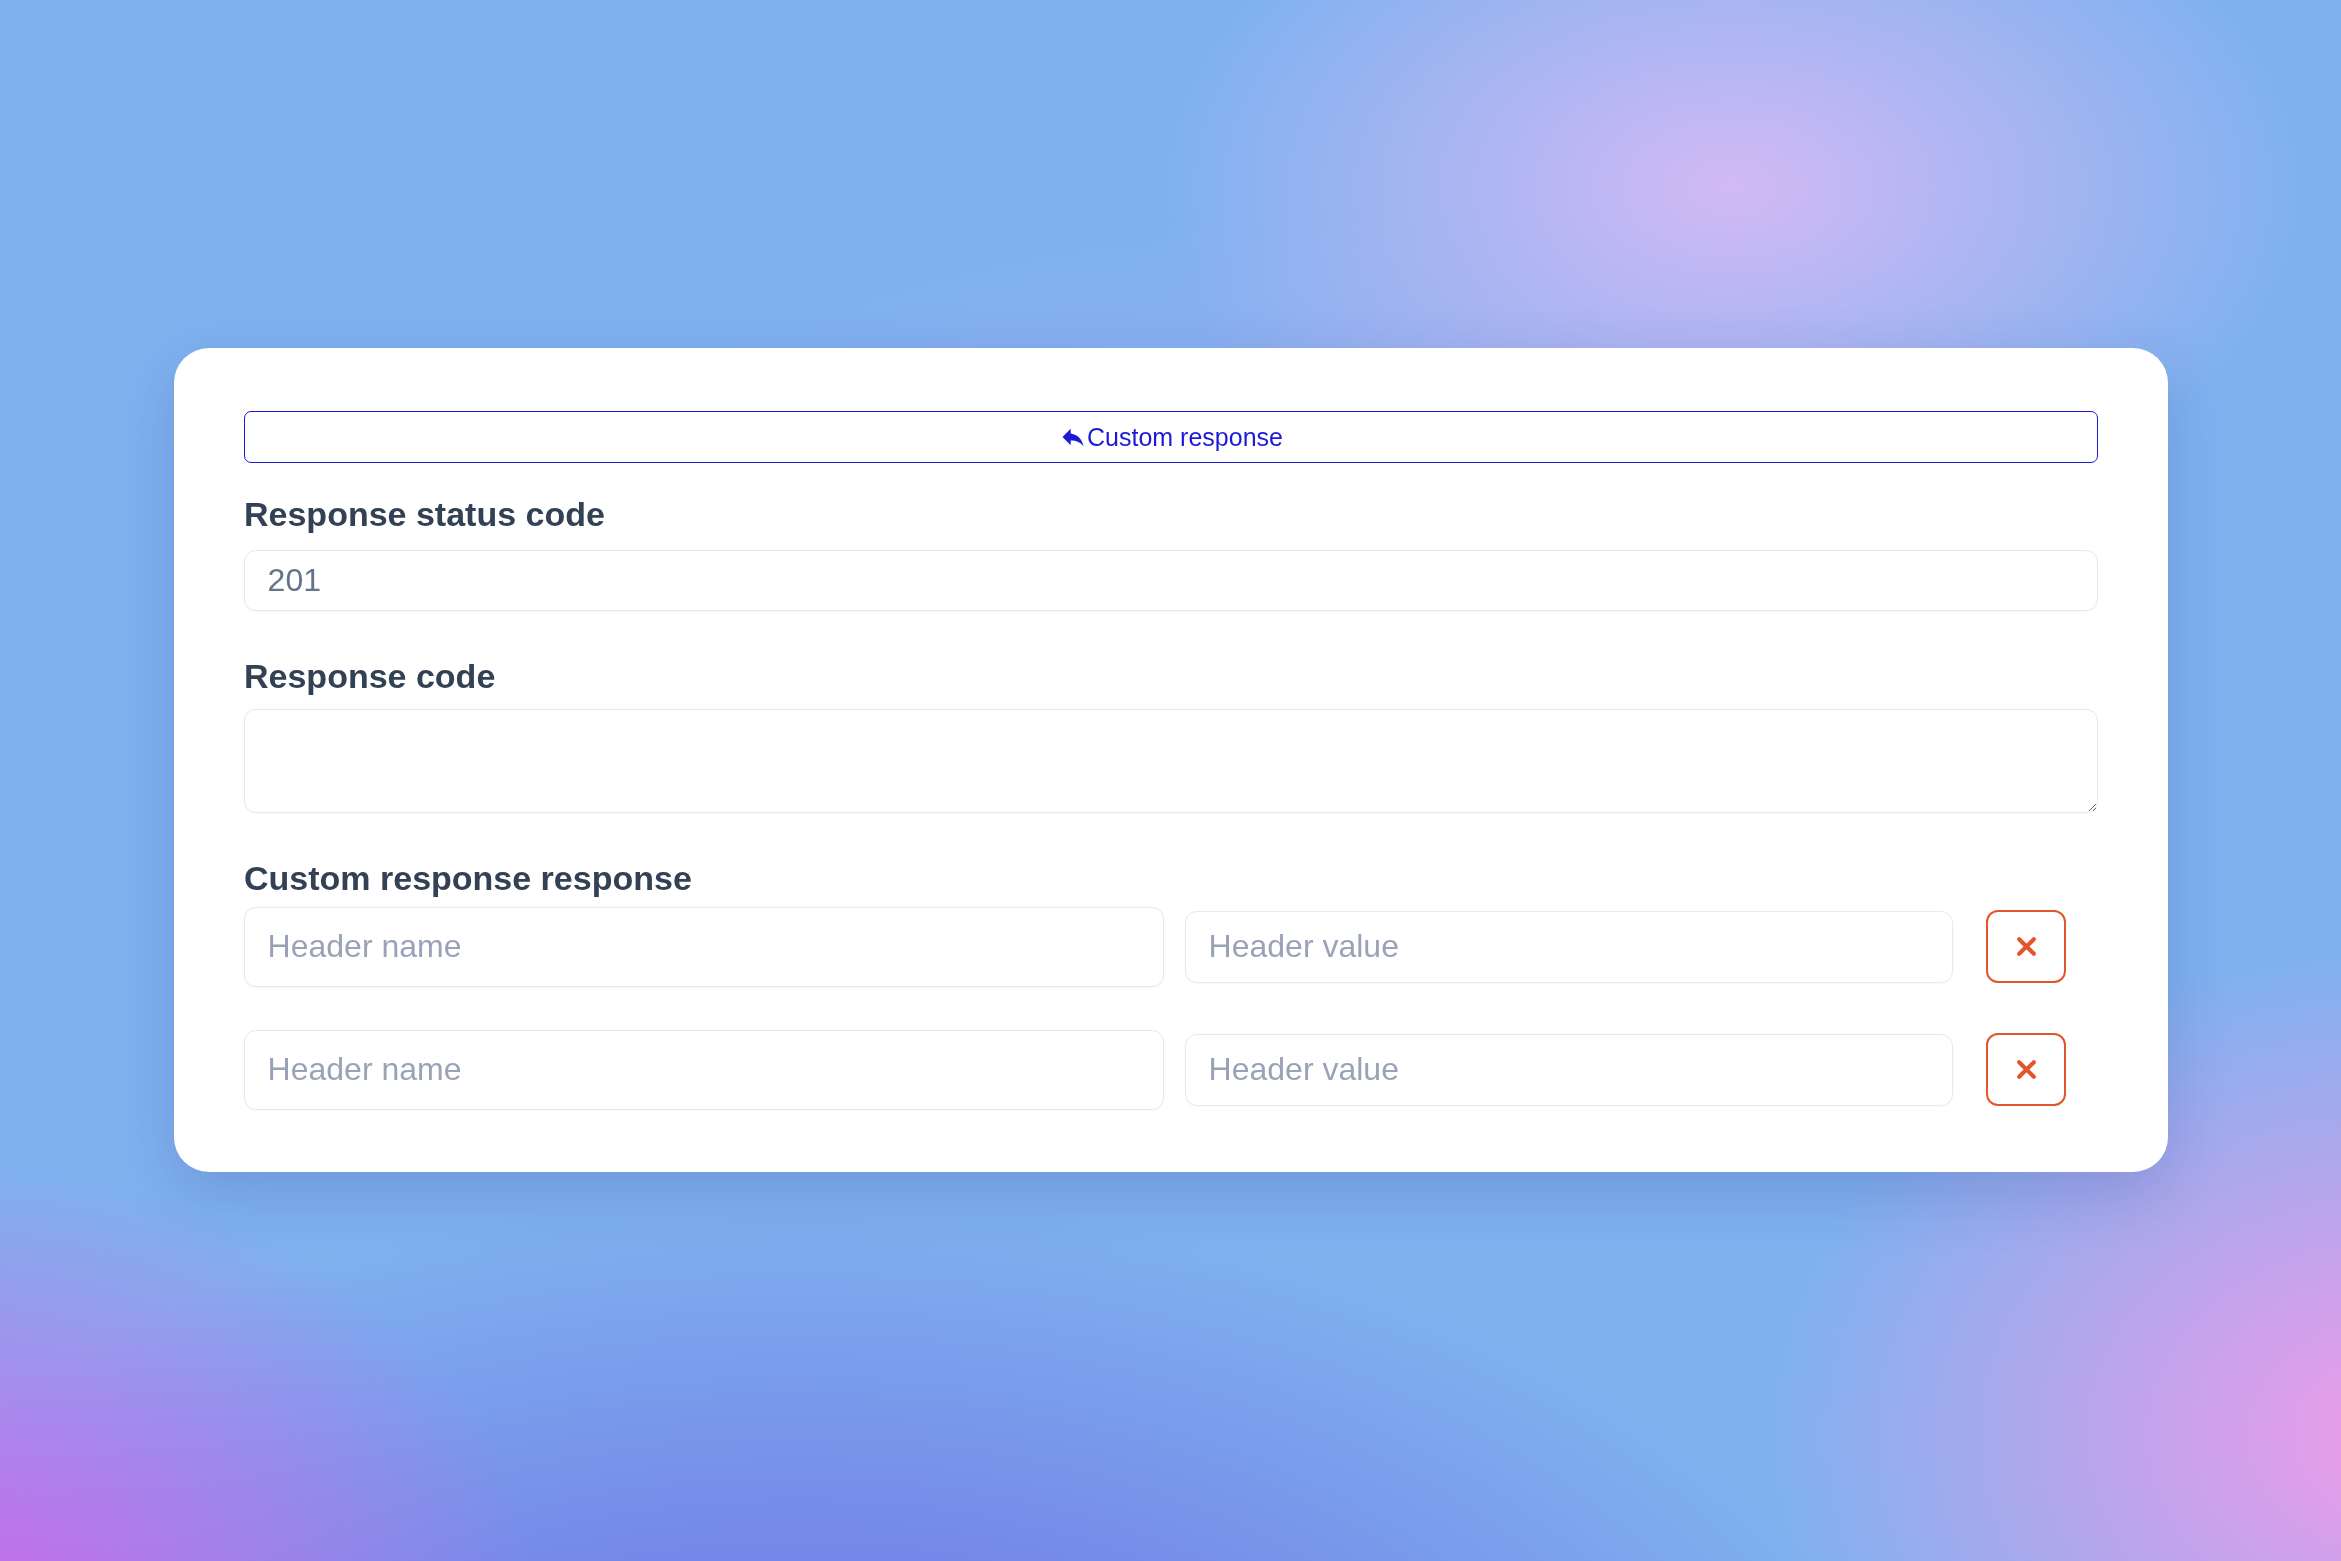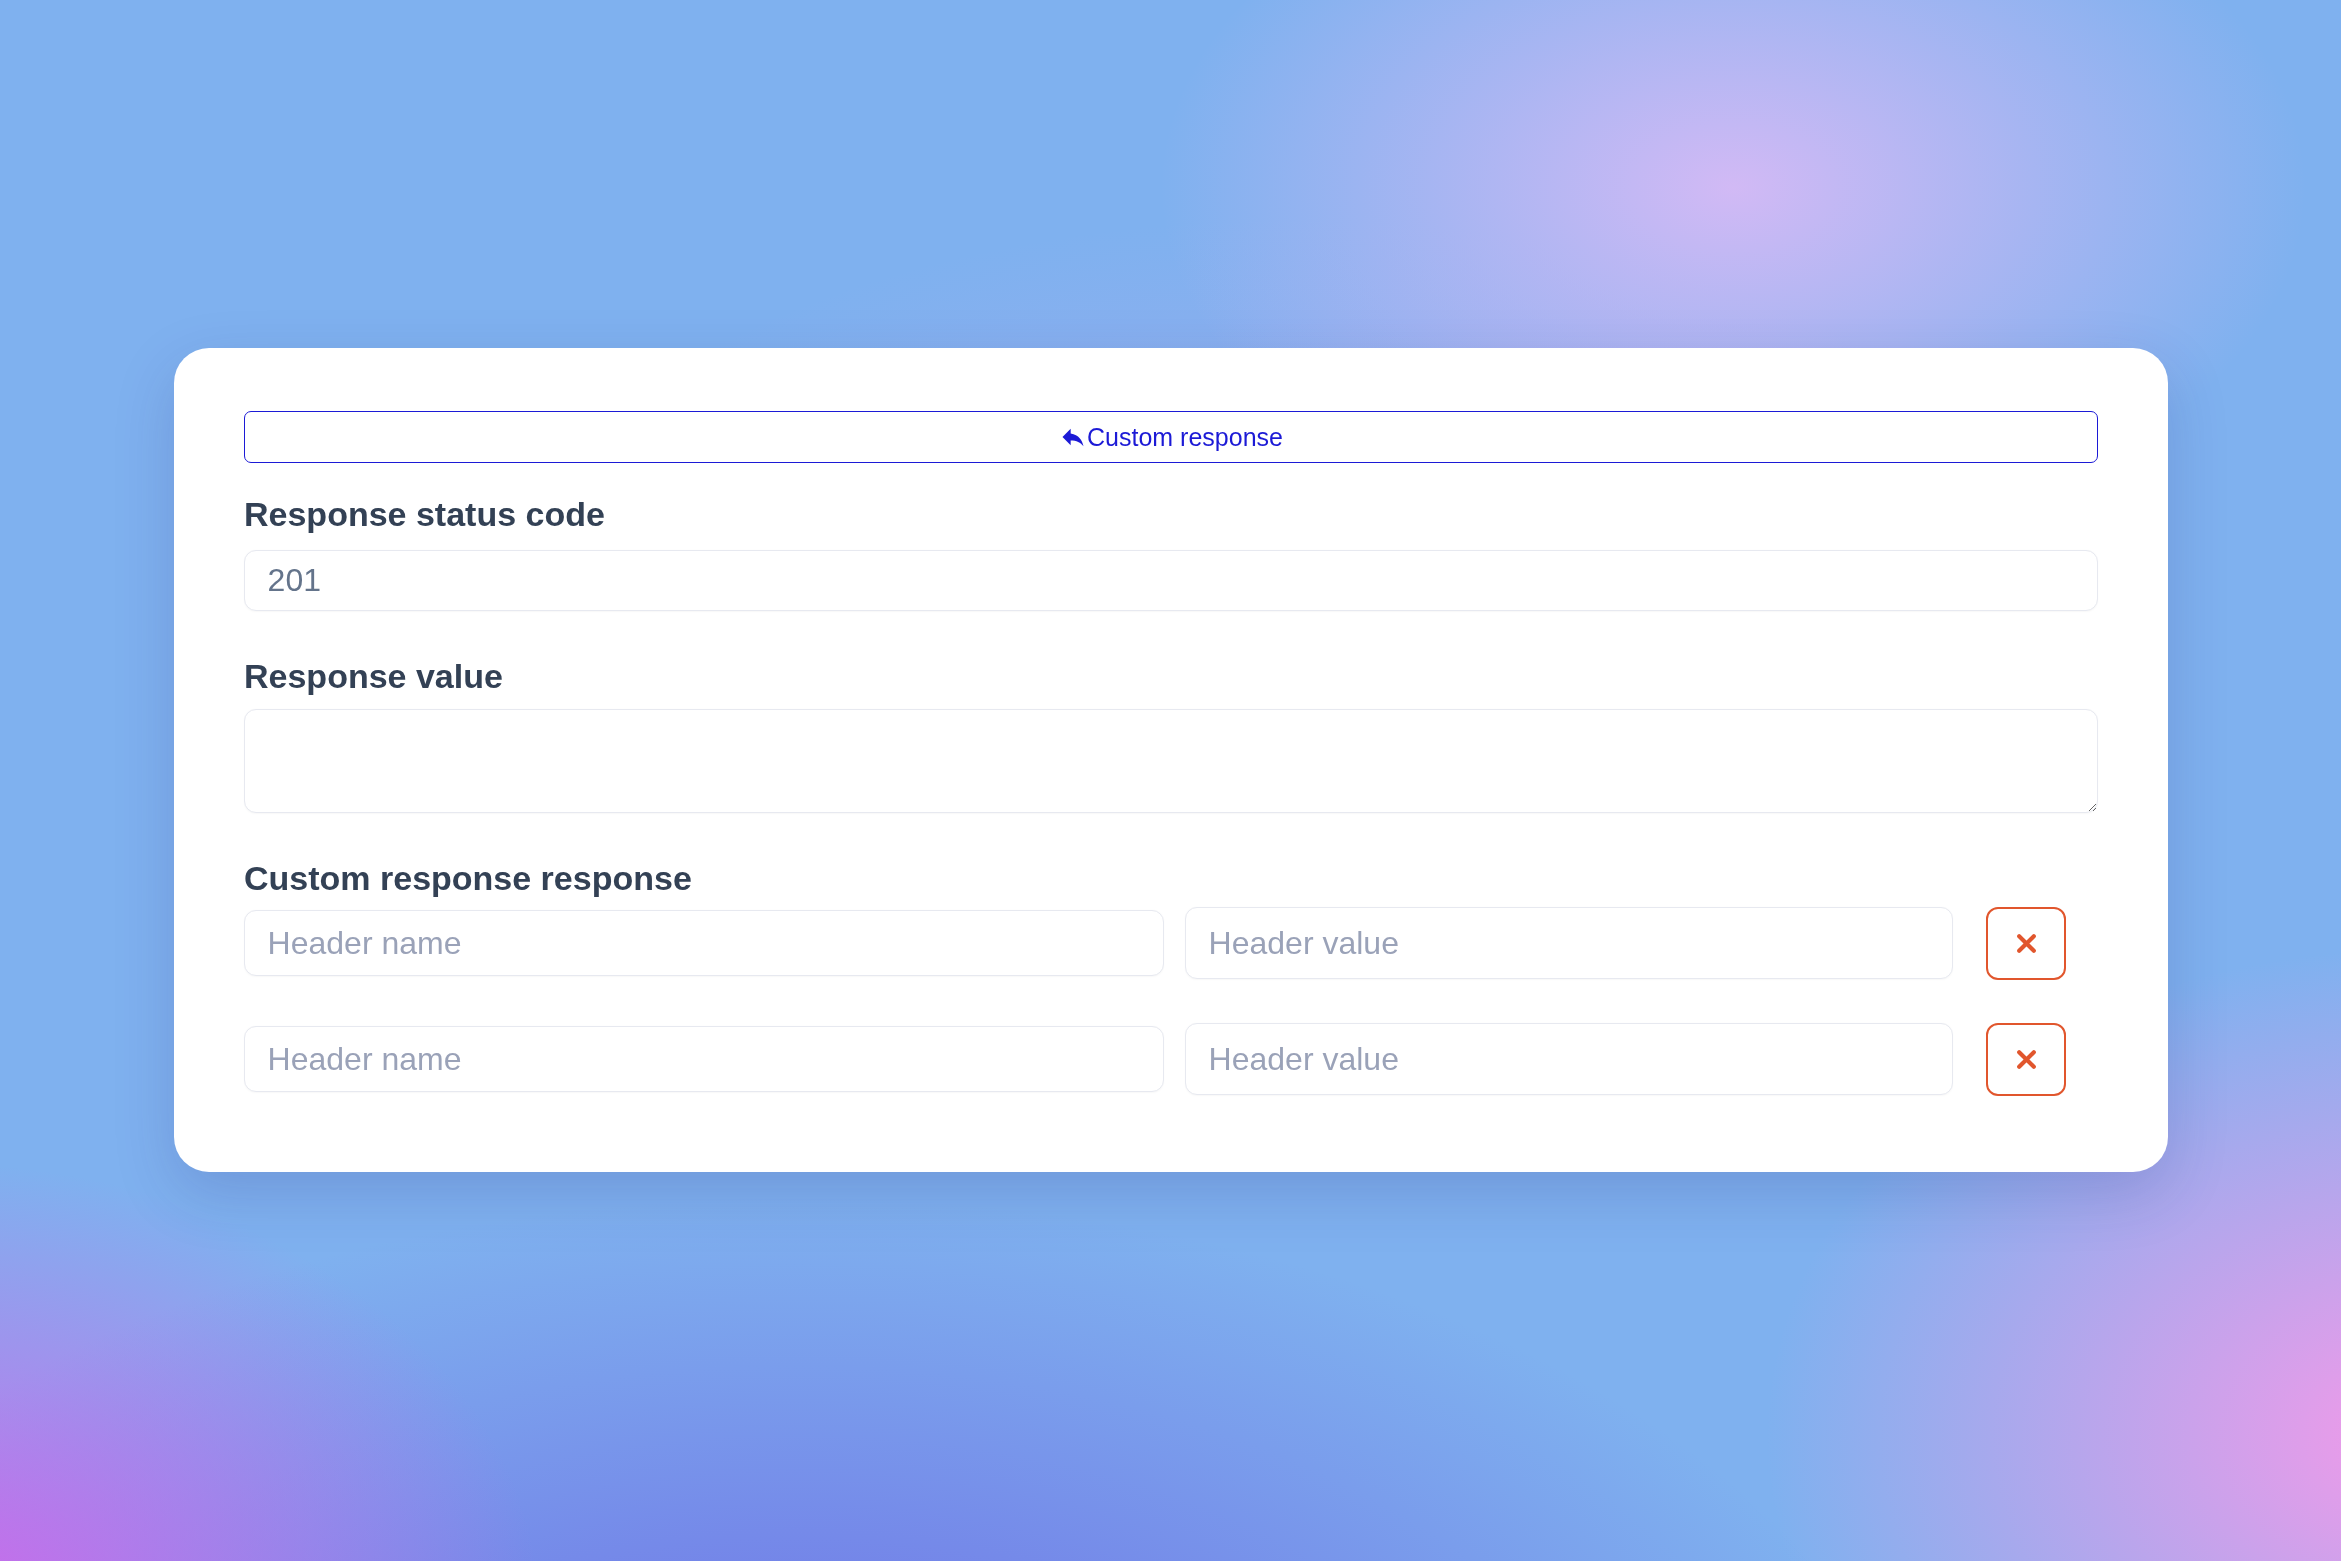--- a/index.html
+++ b/index.html
@@ -99,21 +99,21 @@
     margin-bottom: 49px;
     box-shadow: 0 0.9px 1.7px rgba(16,24,40,0.03);
   }
 
   .header-row {
     display: flex;
     align-items: center;
   }
   .header-row.row-first { margin-bottom: 43px; }
 
-  .hname  { width: 920px; flex: 0 0 920px; height: 66px; margin-right: 21px; }
+  .hname  { width: 920px; flex: 0 0 920px; height: 80px; margin-right: 21px; }
   .hvalue { width: 768px;  flex: 0 0 768px;  height: 72px; }
 
   .remove-btn {
     width: 80px;
     height: 73px;
     margin-left: 33px;
     flex: 0 0 80px;
     border: 2.6px solid var(--danger-orange, #e1562d);
     border-radius: 12px;
     background: #ffffff;
@@ -134,21 +134,21 @@
       <svg viewBox="0 0 24 24" width="28" height="28" fill="#1c1ad6" aria-hidden="true">
         <path d="M10 9V5l-7 7 7 7v-4.1c5 0 8.5 1.6 11 5.1-1-5-4-10-11-11z"></path>
       </svg>
     </span>
     <span>Custom response</span>
   </button>
 
   <div class="field-label label-status">Response status code</div>
   <input class="text-input status-input" type="text" value="201" style="">
 
-  <div class="field-label label-body">Response value</div>
+  <div class="field-label label-body">Response code</div>
   <textarea class="body-input" style=""></textarea>
 
   <div class="field-label label-headers">Custom response response</div>
 
   <div class="header-row row-first">
     <input class="text-input hname" type="text" placeholder="Header name" style="">
     <input class="text-input hvalue" type="text" placeholder="Header value" style="">
     <button class="remove-btn">
       <span>
         <svg viewBox="0 0 36 36" width="33" height="33" aria-hidden="true">

